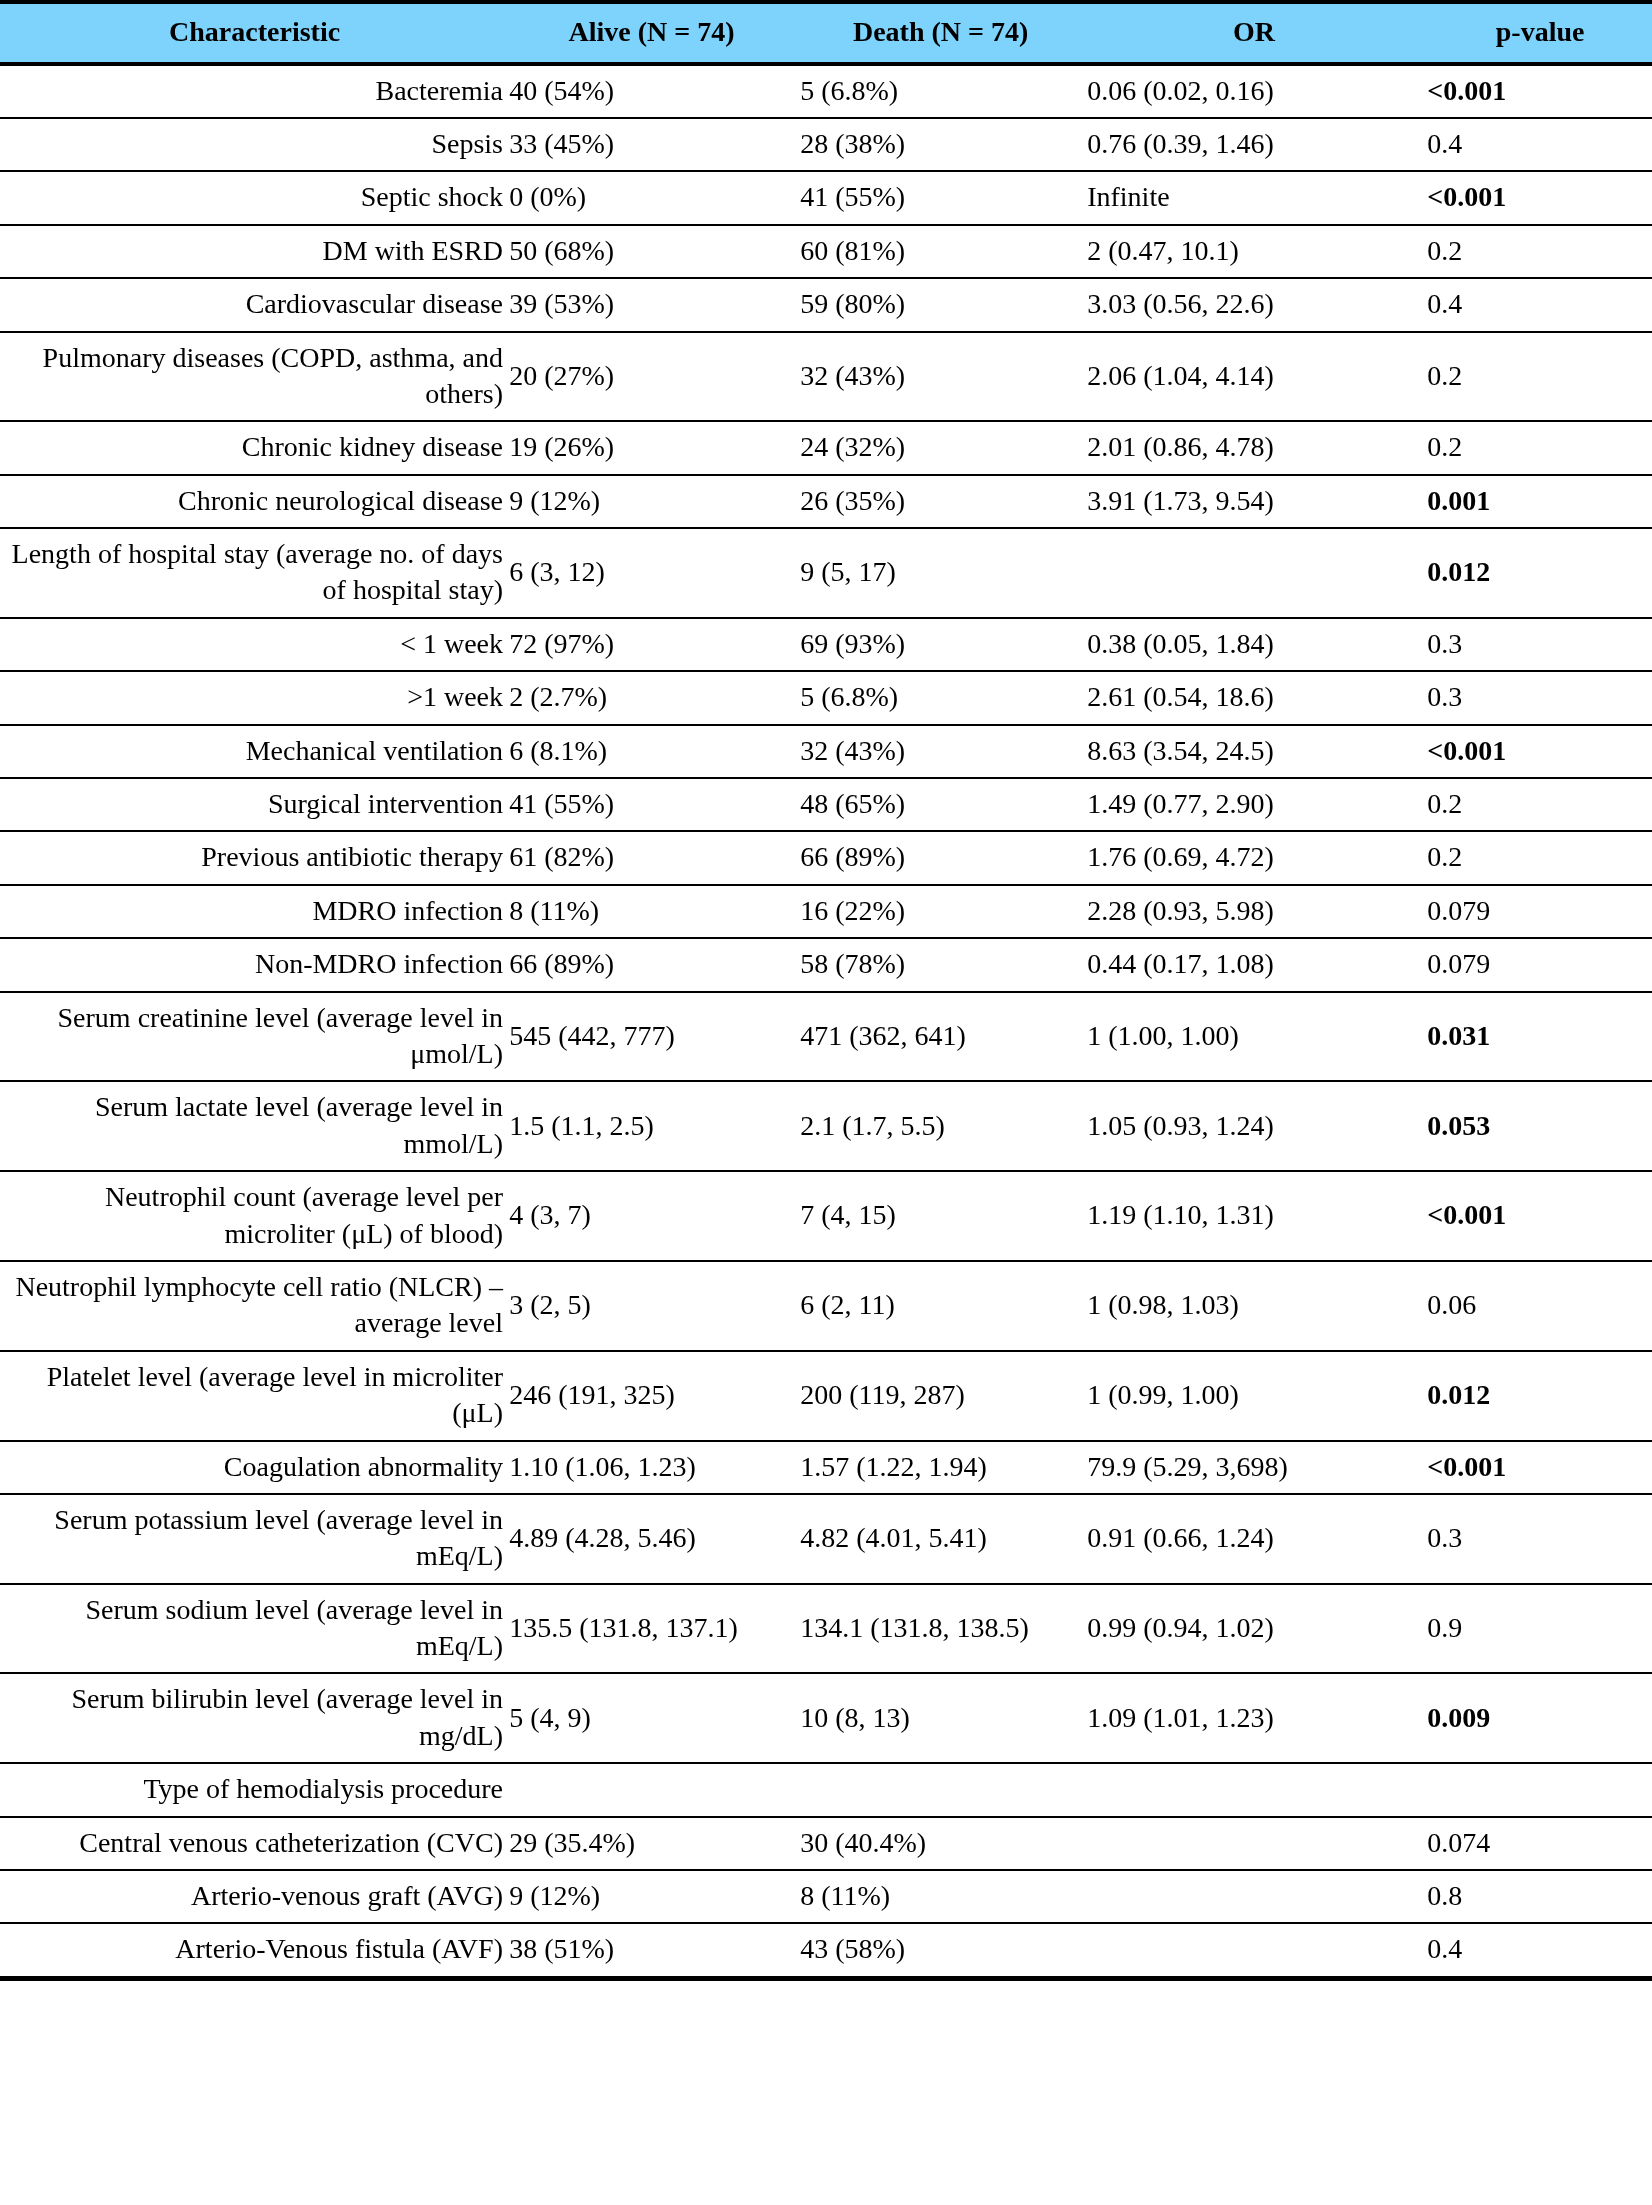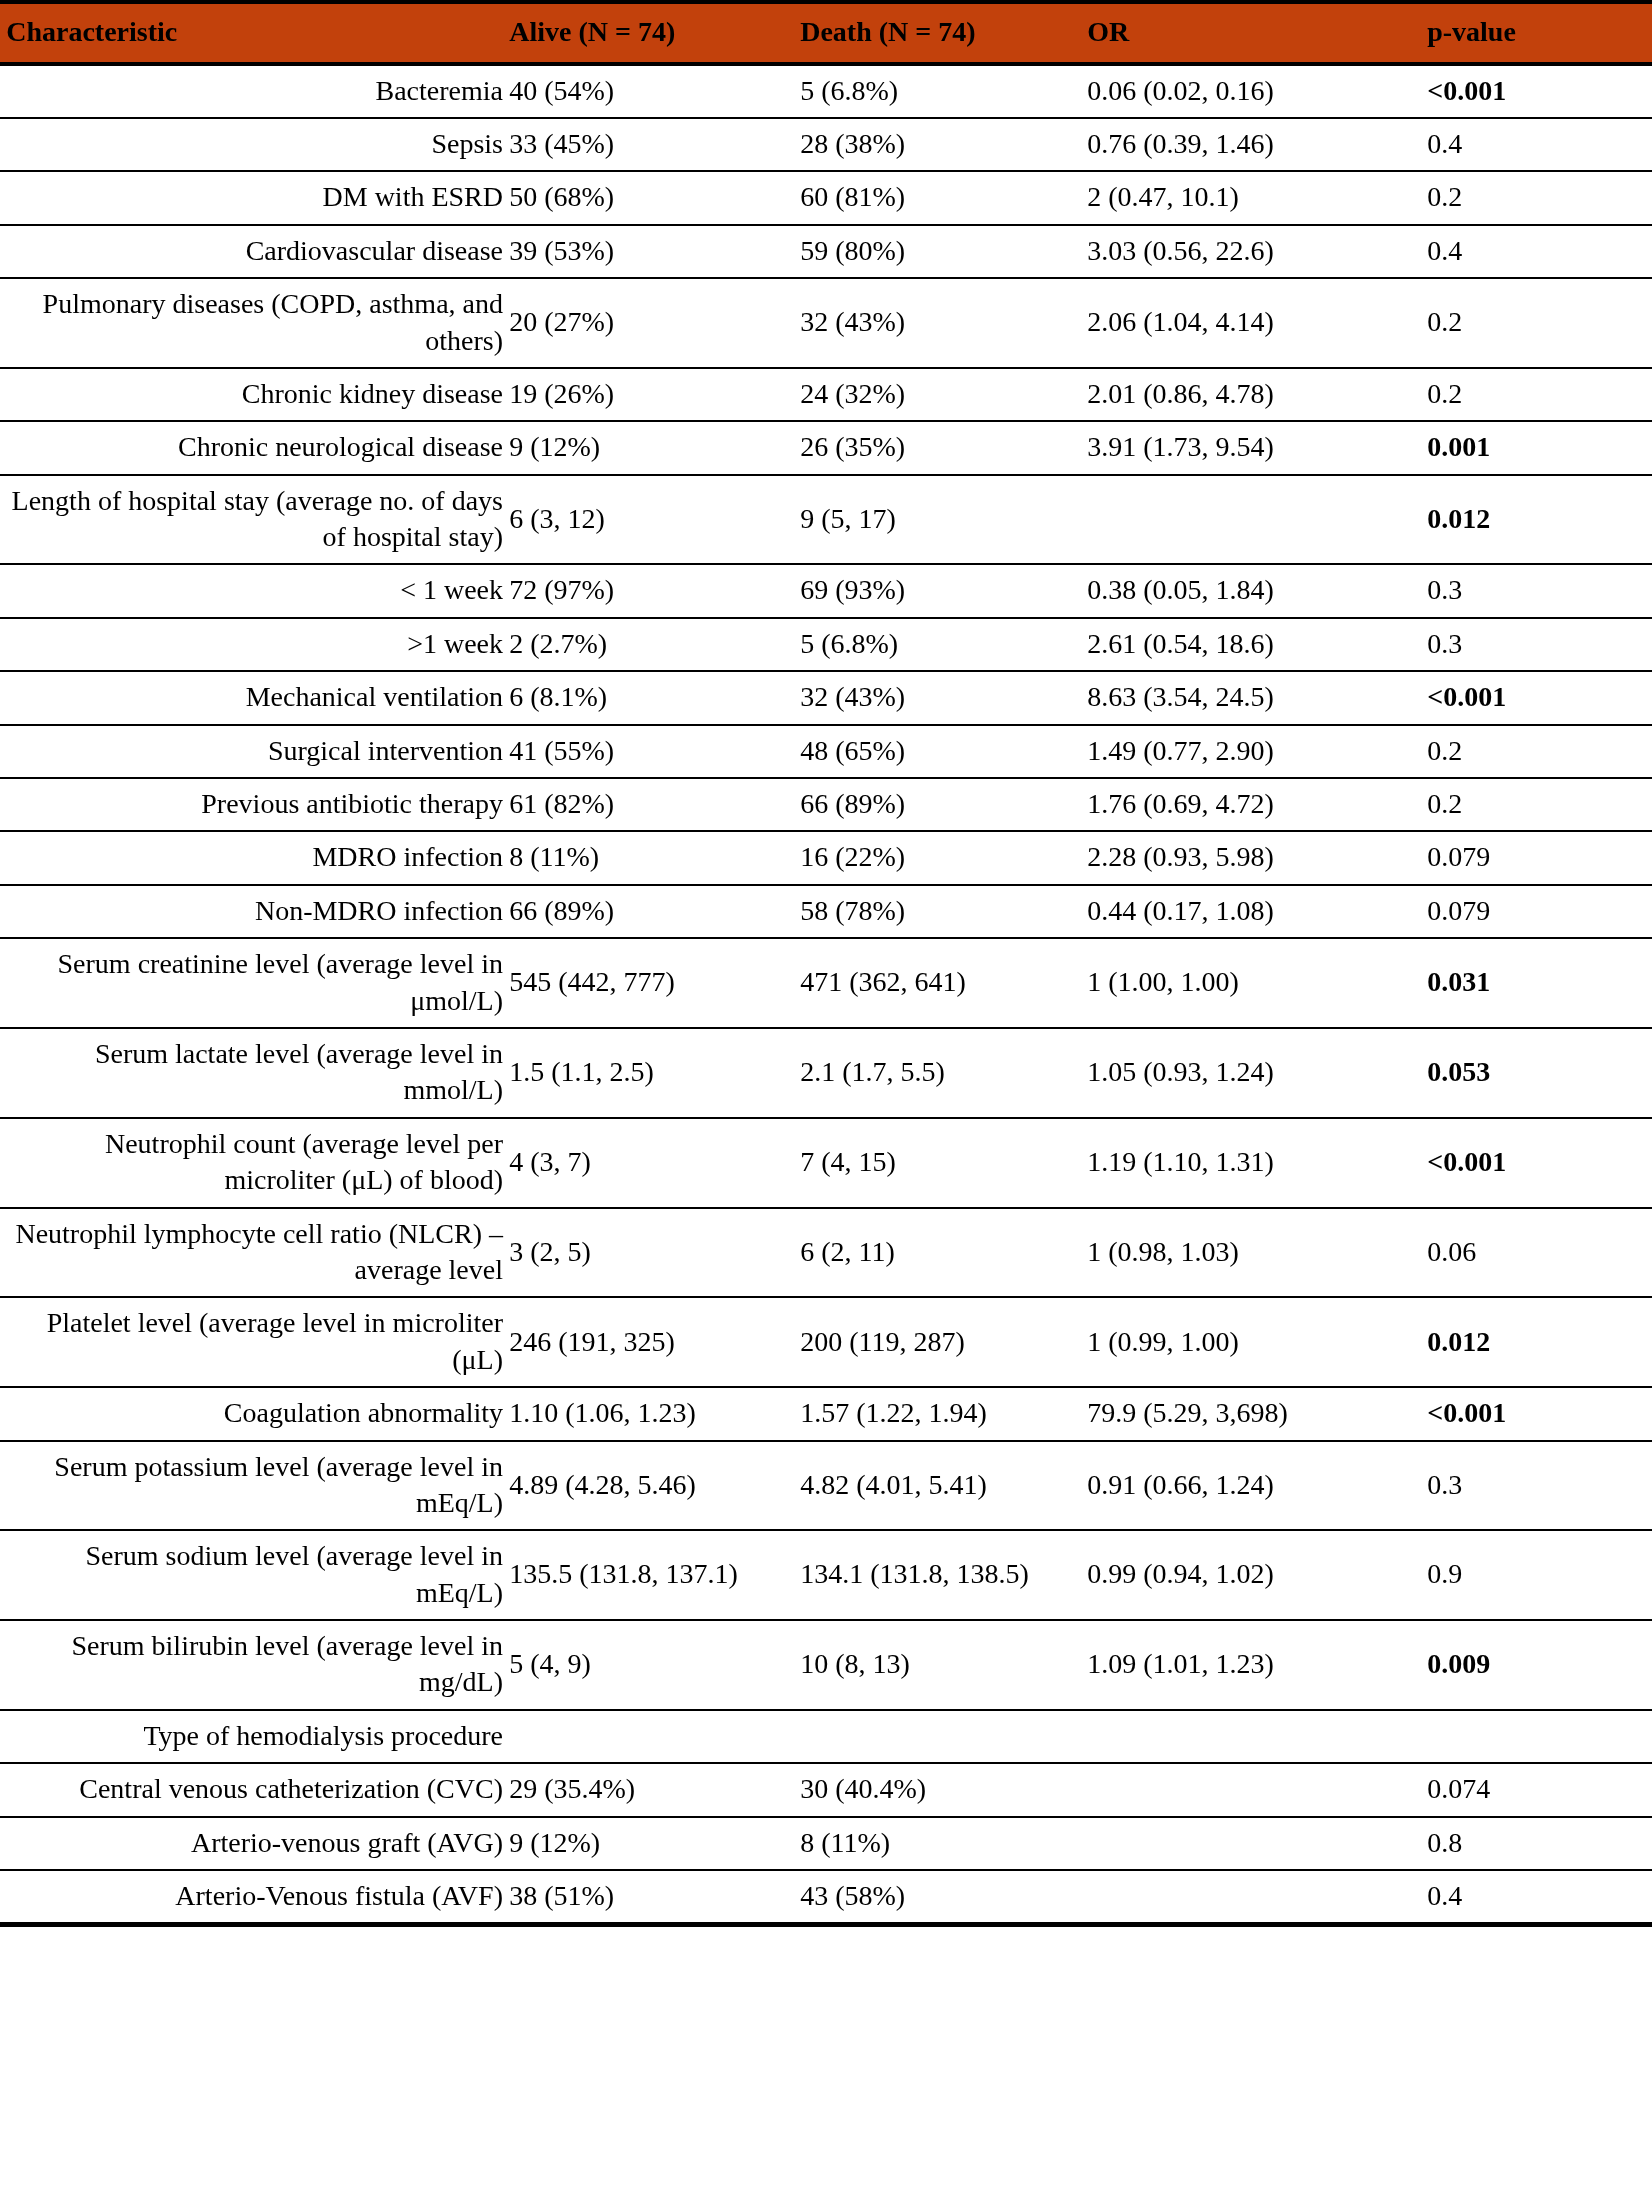--- a/index.html
+++ b/index.html
@@ -16,23 +16,23 @@
     font-size:28px;
     line-height:1.30;
   }
   #stats-table col.c-char{width:503px;}
   #stats-table col.c-alive{width:291px;}
   #stats-table col.c-death{width:287px;}
   #stats-table col.c-or{width:340px;}
   #stats-table col.c-p{width:232px;}
 
   #stats-table thead th{
-    background:#c2410c;
+    background:#7dd3fc;
     font-weight:bold;
-    text-align:left;
+    text-align:center;
     vertical-align:middle;
     padding:9.7px 0 11.5px 6.2px;
     border-top:4.9px solid #000;
     border-bottom:4.9px solid #000;
     white-space:nowrap;
   }
   #stats-table tbody td{
     vertical-align:middle;
     padding:7px 0 8px 6.2px;
     border-bottom:2.6px solid #000;
@@ -79,20 +79,27 @@
         <td class="pval bold">&lt;0.001</td>
       </tr>
       <tr>
         <td class="char">Sepsis</td>
         <td class="num">33 (45%)</td>
         <td class="num">28 (38%)</td>
         <td class="num">0.76 (0.39, 1.46)</td>
         <td class="pval">0.4</td>
       </tr>
       <tr>
+        <td class="char">Septic shock</td>
+        <td class="num">0 (0%)</td>
+        <td class="num">41 (55%)</td>
+        <td class="num">Infinite</td>
+        <td class="pval bold">&lt;0.001</td>
+      </tr>
+      <tr>
         <td class="char">DM with ESRD</td>
         <td class="num">50 (68%)</td>
         <td class="num">60 (81%)</td>
         <td class="num">2 (0.47, 10.1)</td>
         <td class="pval">0.2</td>
       </tr>
       <tr>
         <td class="char">Cardiovascular disease</td>
         <td class="num">39 (53%)</td>
         <td class="num">59 (80%)</td>

